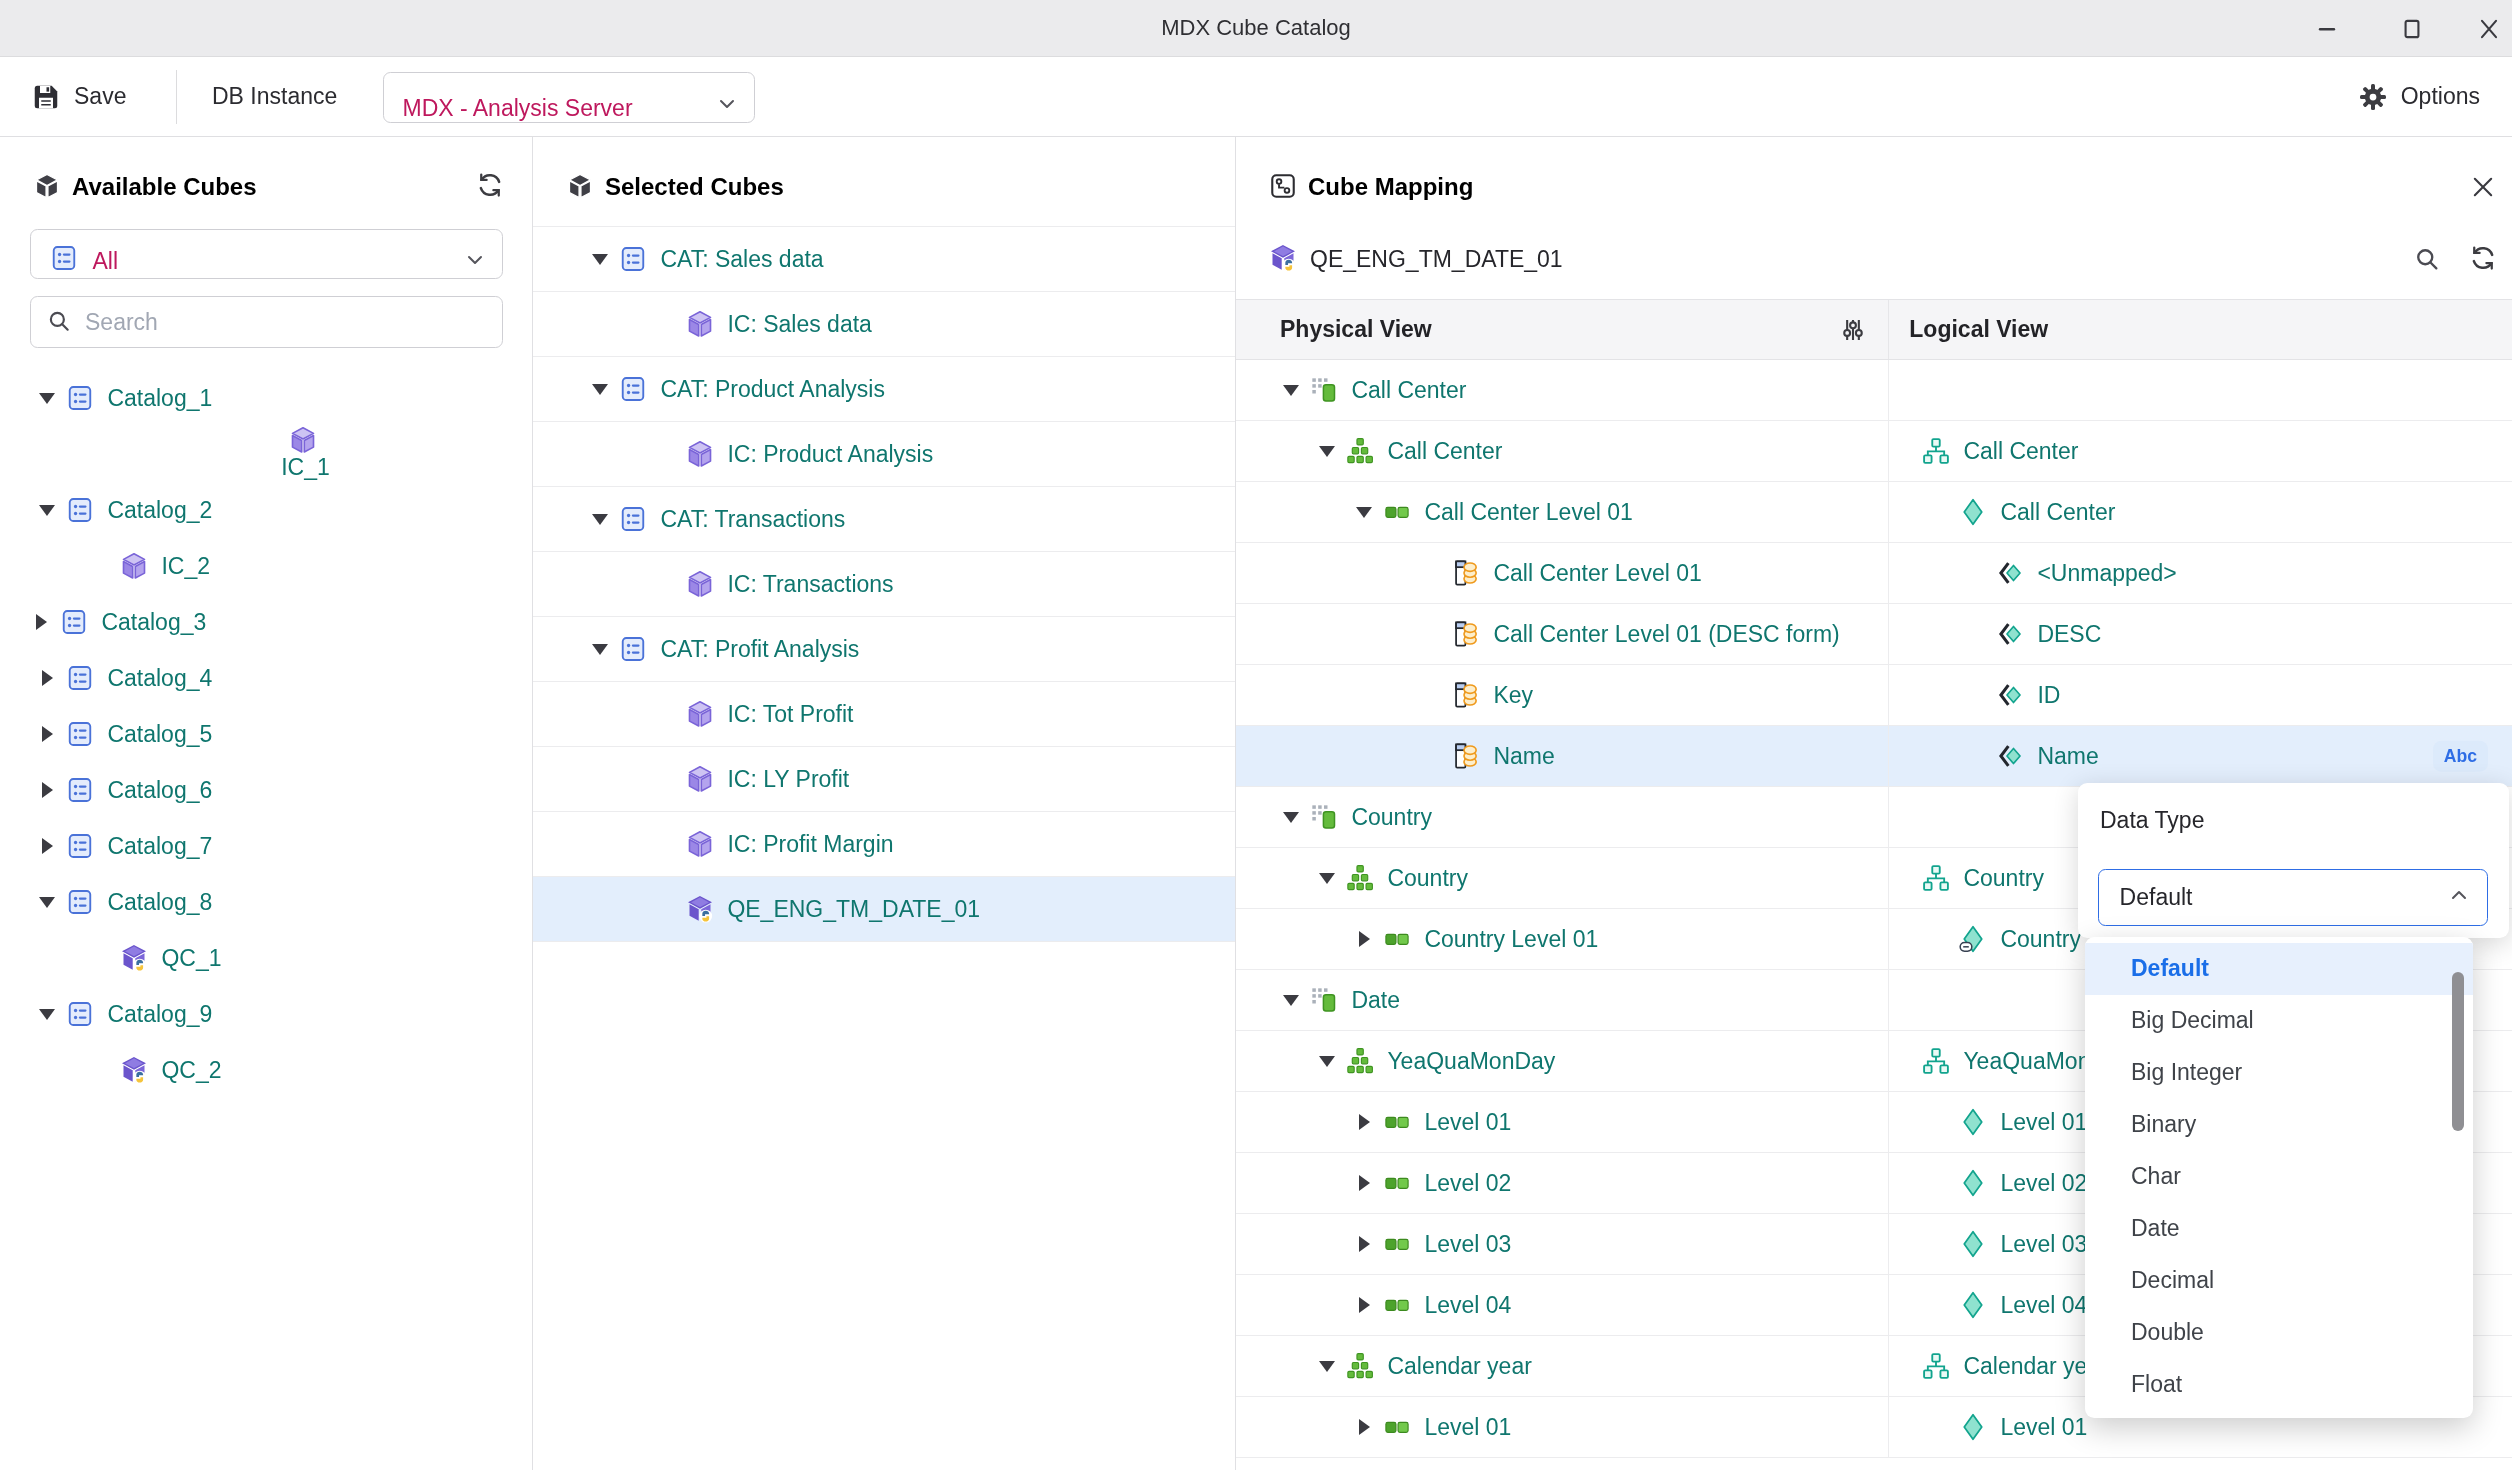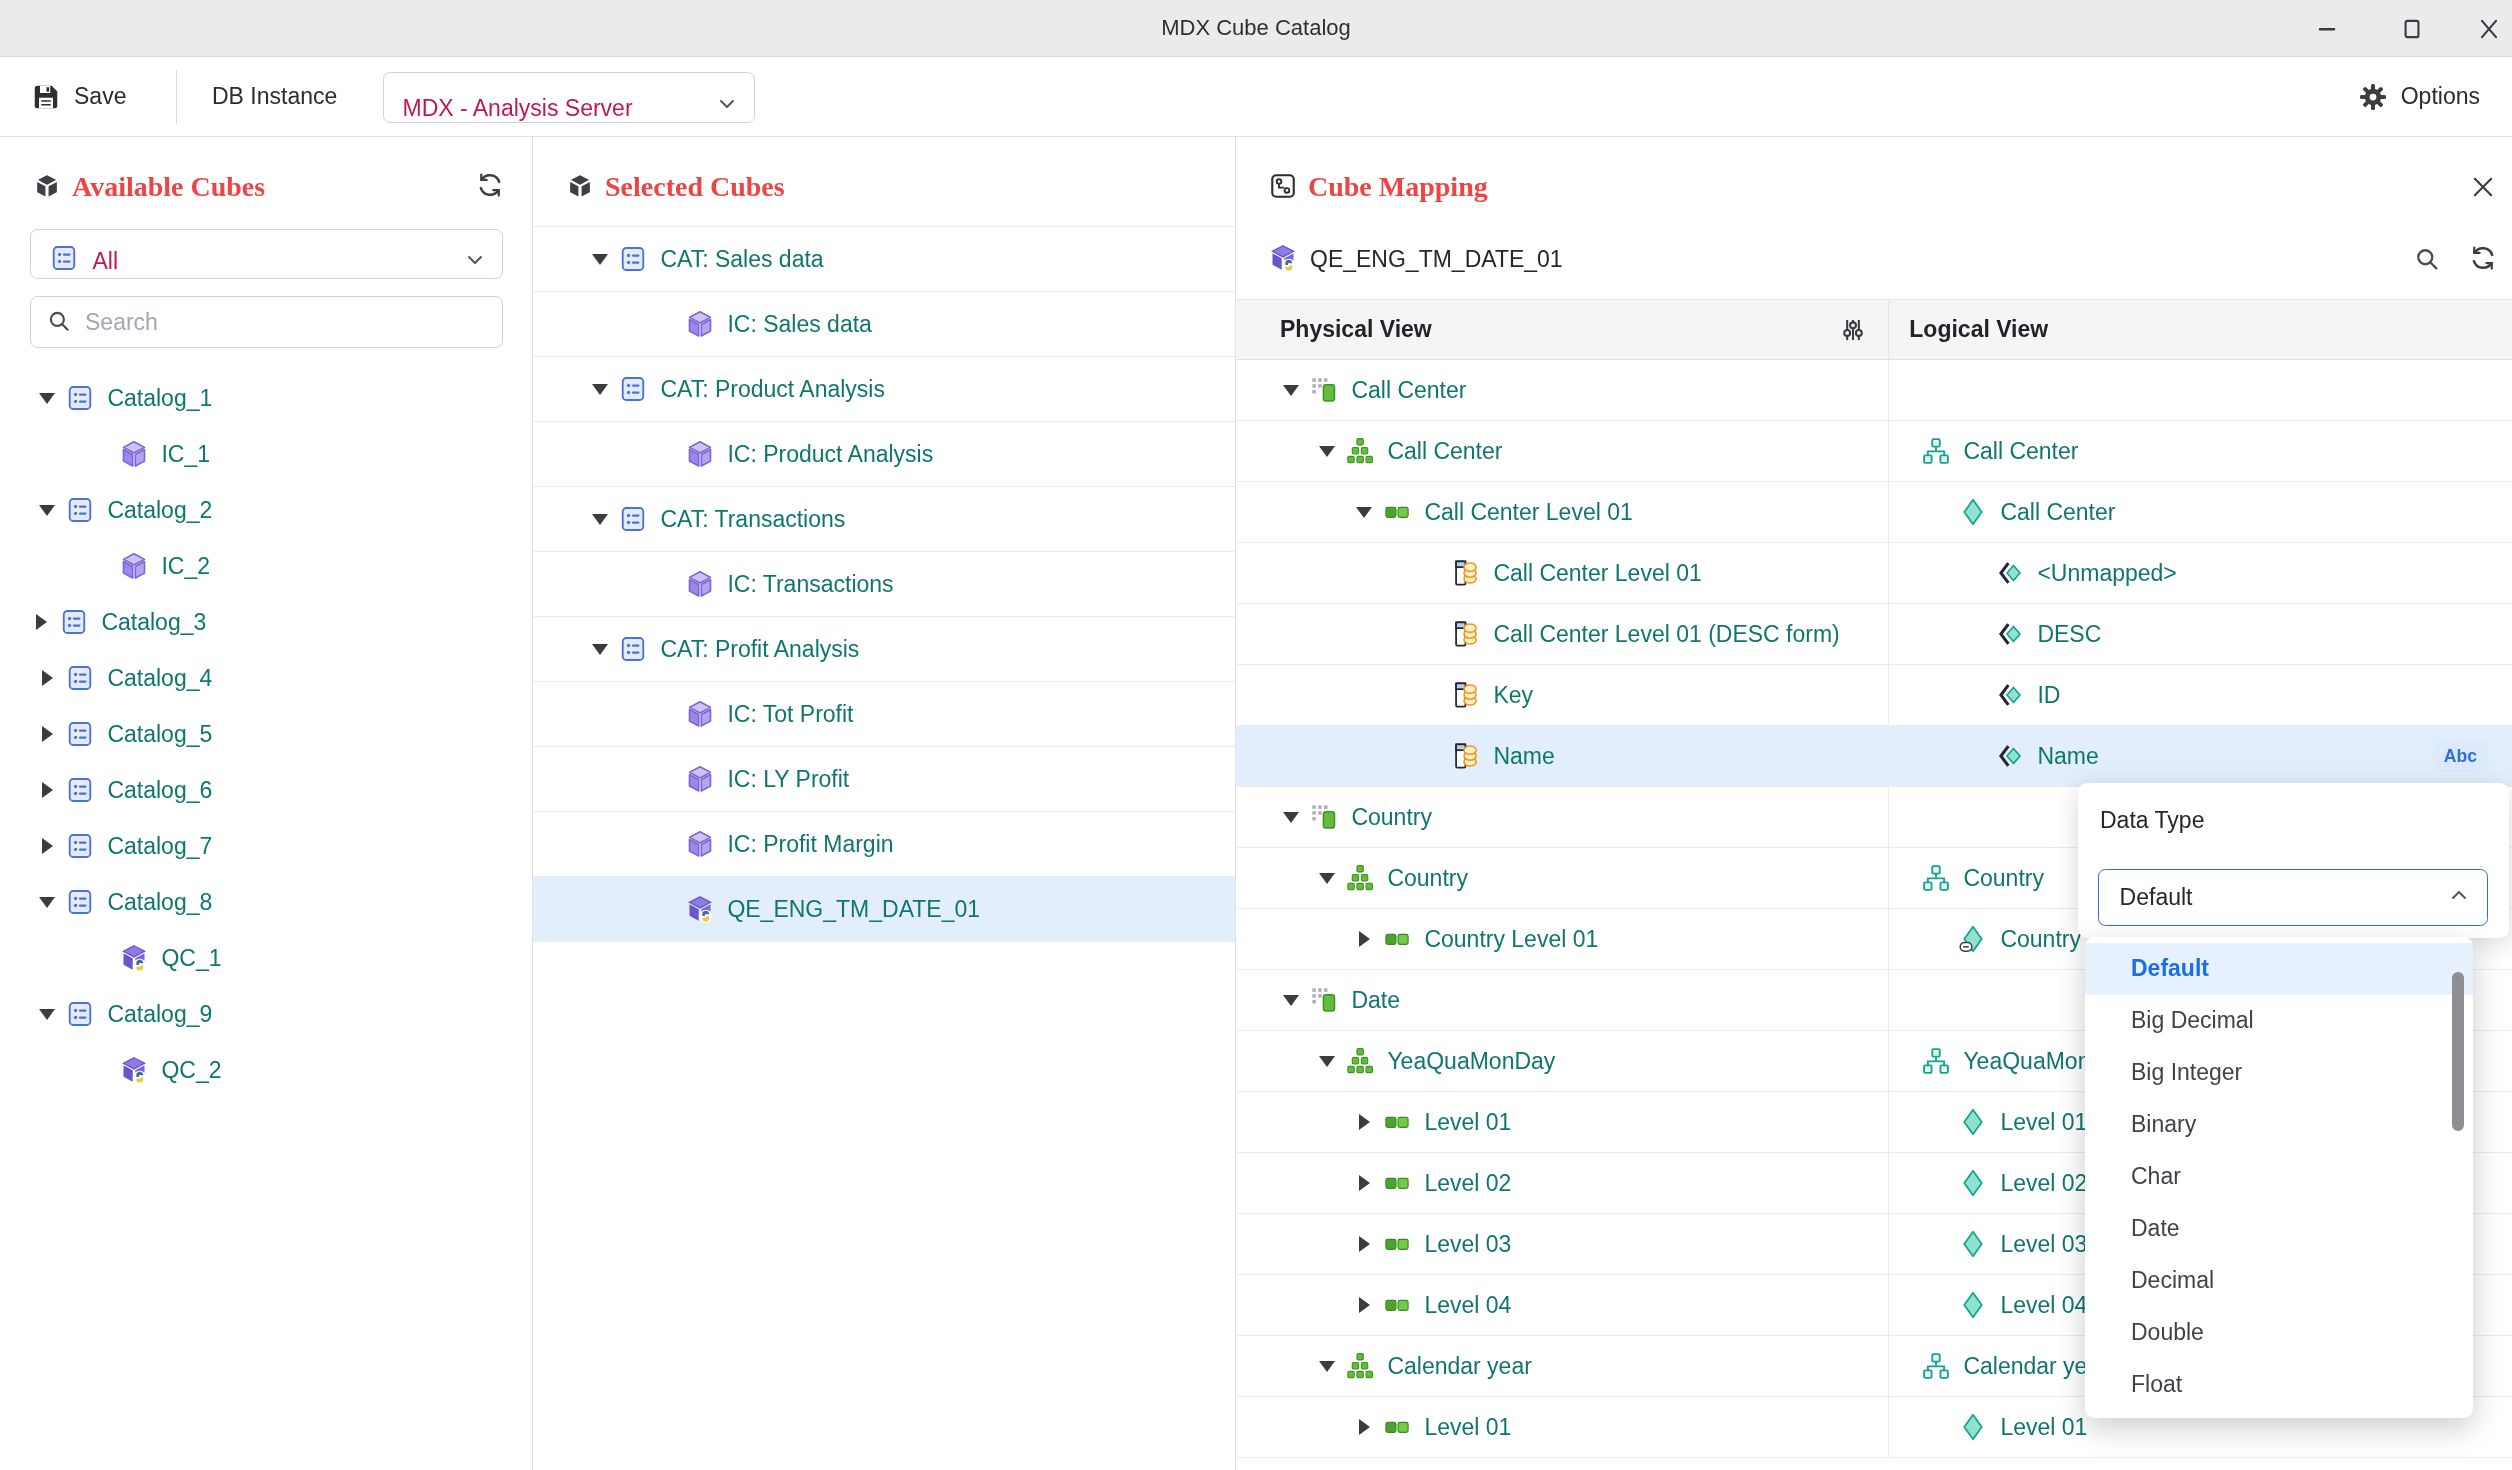--- a/index.html
+++ b/index.html
@@ -16,21 +16,21 @@
   .vdiv{position:absolute;left:176px;top:13px;height:54px;width:0.9px;background:#dcdcde;}
   .selectbox{position:absolute;display:flex;align-items:flex-end;justify-content:space-between;
              border:0.9px solid #cfcfd4;border-radius:7.4px;background:#fff;box-sizing:border-box;
              font-size:23px;color:#be185d;padding:0 15px 0 18.5px;gap:10px;}
   
   .panel{position:absolute;top:137px;height:1334px;background:#fff;}
   #left-panel{left:0;width:532px;border-right:0.9px solid #e0e0e3;}
   #middle-panel{left:533px;width:702px;border-right:0.9px solid #e0e0e3;}
   #right-panel{left:1236px;width:1276px;}
   .panel-header{position:absolute;left:0;top:26px;height:48px;display:flex;align-items:center;gap:11px;padding-left:33px;}
-  .panel-title{font-size:28px;font-weight:700;color:#ef4444;font-family:Liberation Serif, serif;}
+  .panel-title{font-size:24px;font-weight:700;color:#000000;}
   .iconbtn{display:flex;align-items:center;justify-content:center;width:37px;height:37px;cursor:pointer;}
   
   .all-select{left:30px;top:92px;width:473px;height:50px;}
   .all-left{display:flex;align-items:center;gap:15px;}
   .searchbox{position:absolute;left:30px;top:159px;width:473px;height:52px;border:0.9px solid #cfcfd4;border-radius:7.4px;
              box-sizing:border-box;display:flex;align-items:center;gap:11px;padding:0 15px;}
   .searchbox input{border:none;outline:none;font-size:23px;color:#2b2b30;width:351px;font-family:inherit;background:transparent;}
   .searchbox input::placeholder{color:#a1a7b3;}
   
   #left-tree{position:absolute;left:0;top:233px;width:532px;}
@@ -198,21 +198,21 @@
             <svg width="28" height="28" viewBox="0 0 24 24">
               <rect x="3.2" y="2.6" width="17.6" height="18.8" rx="3" fill="#e4ecfc" stroke="#4a72d8" stroke-width="1.6"></rect>
               <circle cx="8.2" cy="9" r="1.4" fill="#4a72d8"></circle>
               <circle cx="8.2" cy="15" r="1.4" fill="#4a72d8"></circle>
               <rect x="11" y="8.1" width="6.6" height="1.9" rx="0.9" fill="#4a72d8"></rect>
               <rect x="11" y="14.1" width="6.6" height="1.9" rx="0.9" fill="#4a72d8"></rect>
             </svg>
           </span>
           <span class="tlabel">Catalog_1</span>
         </div>
-        <div class="l-row" style="padding-left: 113px;">
+        <div class="l-row" style="padding-left: 66px; flex-direction: column;">
           <span class="ticon">
             <svg width="28" height="28" viewBox="0 0 24 24">
               <polygon points="12,1.5 21,6.3 12,11.1 3,6.3" fill="#cdc3f3" stroke="#7a64d8" stroke-width="1.4" stroke-linejoin="round"></polygon>
               <polygon points="3,8.2 10.9,12.4 10.9,22.3 3,18.1" fill="#9b87e6" stroke="#7a64d8" stroke-width="1.4" stroke-linejoin="round"></polygon>
               <polygon points="21,8.2 13.1,12.4 13.1,22.3 21,18.1" fill="#b4a4ee" stroke="#7a64d8" stroke-width="1.4" stroke-linejoin="round"></polygon>
             </svg>
           </span>
           <span class="tlabel">IC_1</span>
         </div>
         <div class="l-row" style="padding-left: 35px;">

